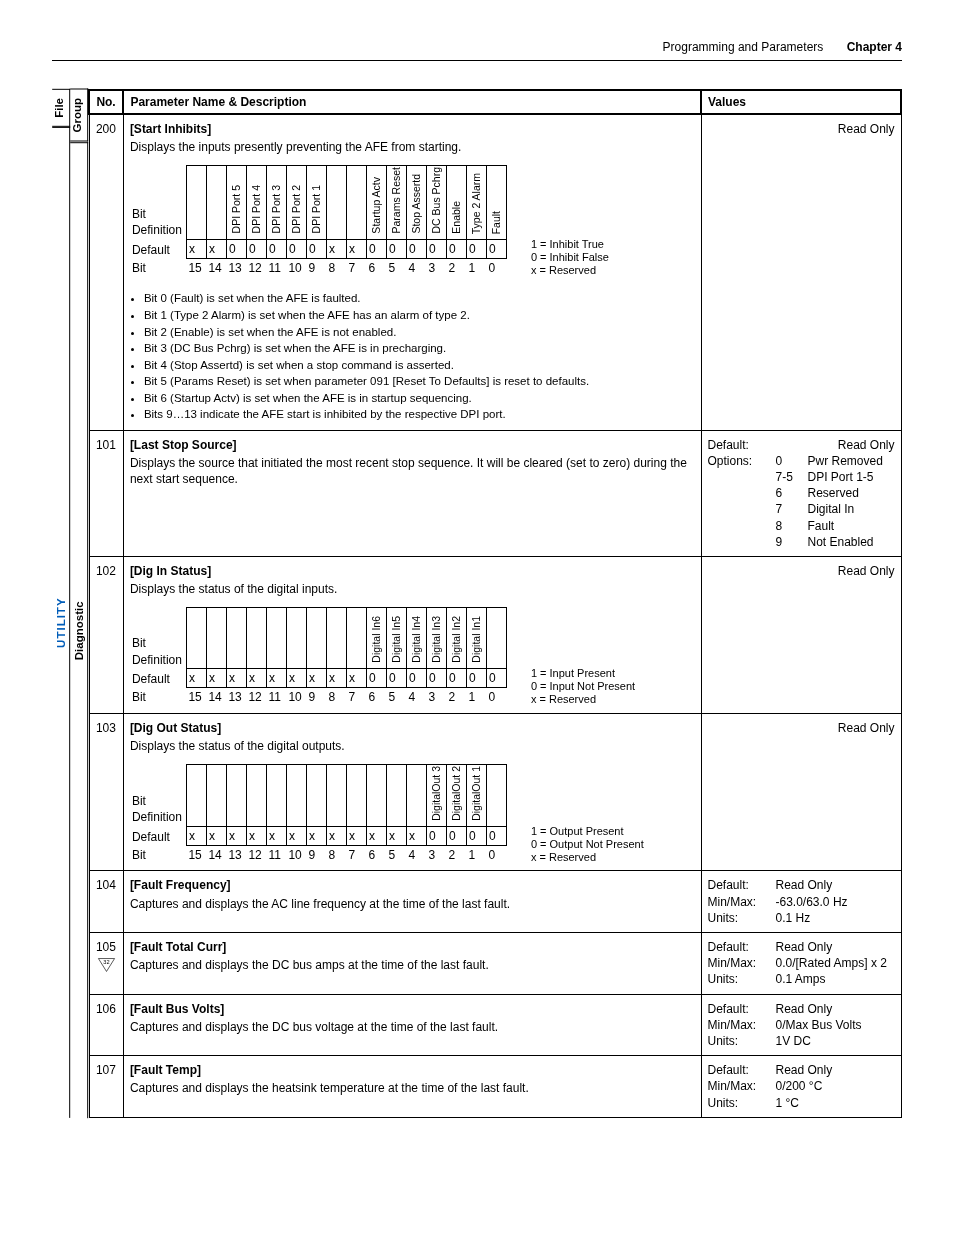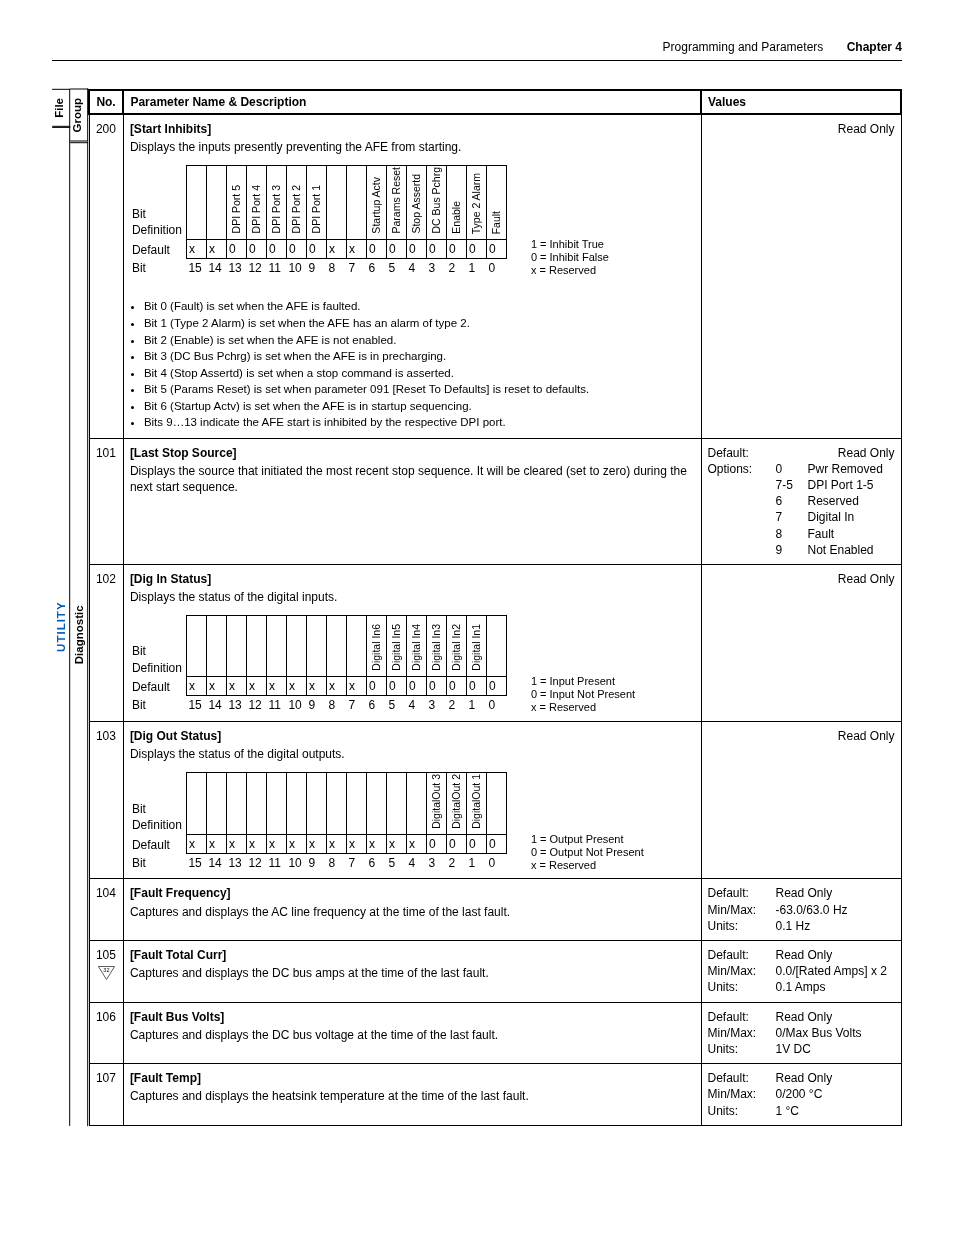--- a/index.html
+++ b/index.html
@@ -81,21 +81,21 @@
     border: 1px solid #000;
     font-size: 12px;
     padding: 6px 6px;
     vertical-align: top;
     line-height: 1.35;
   }
   .col-no { width: 34px; }
   .col-values { width: 200px; }
   .pname { font-weight: bold; }
   .desc { margin-top: 2px; }
-  ul.bullets { margin: 22px 0 0 14px; padding: 0; }
+  ul.bullets { margin: 14px 0 0 14px; padding: 0; }
   ul.bullets li { margin: 1px 0; font-size: 11.5px; }
   .readonly { font-weight: normal; text-align: right; display:block;}
   .vals-row { display: flex; gap: 14px; }
   .vals-lab { width: 54px; }
   .vals-txt { flex: 1; }
   .opts { margin-top: 0; }
   .opts div { display: flex; gap: 10px; }
   .opts .code { width: 22px; }
   
   .bittable-wrap { display:flex; align-items:flex-end; gap:24px; margin-top:10px;}

